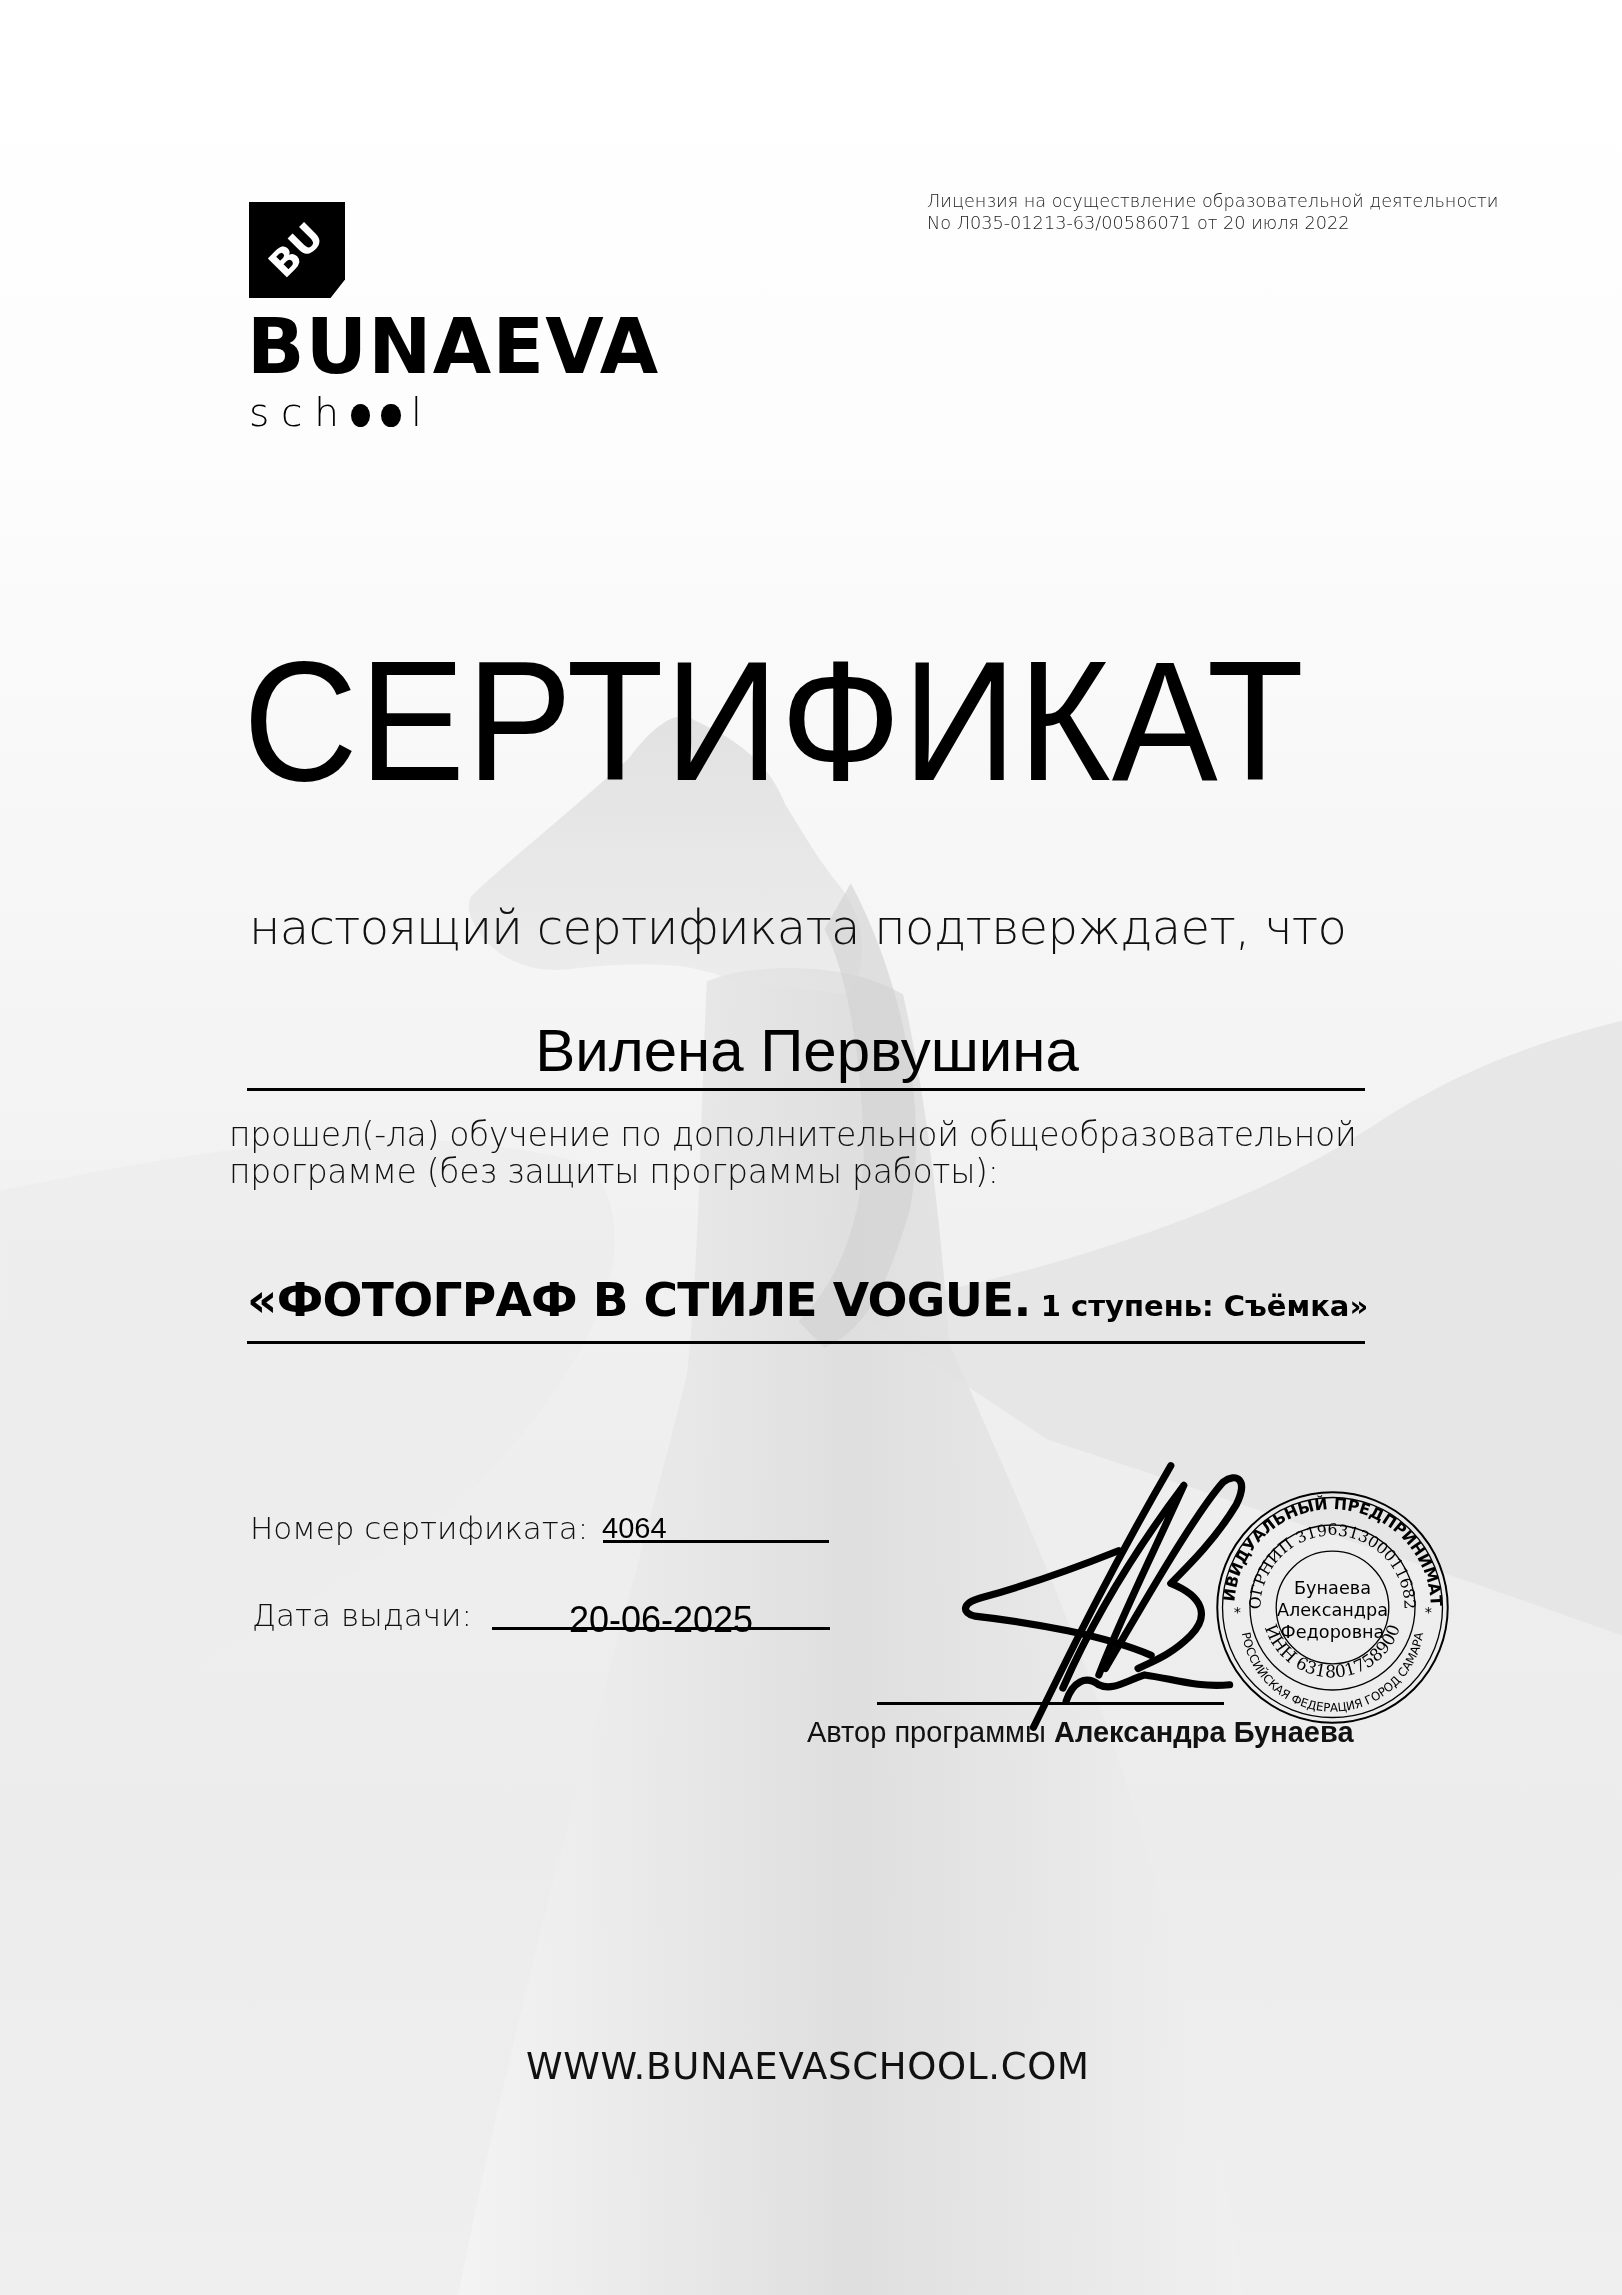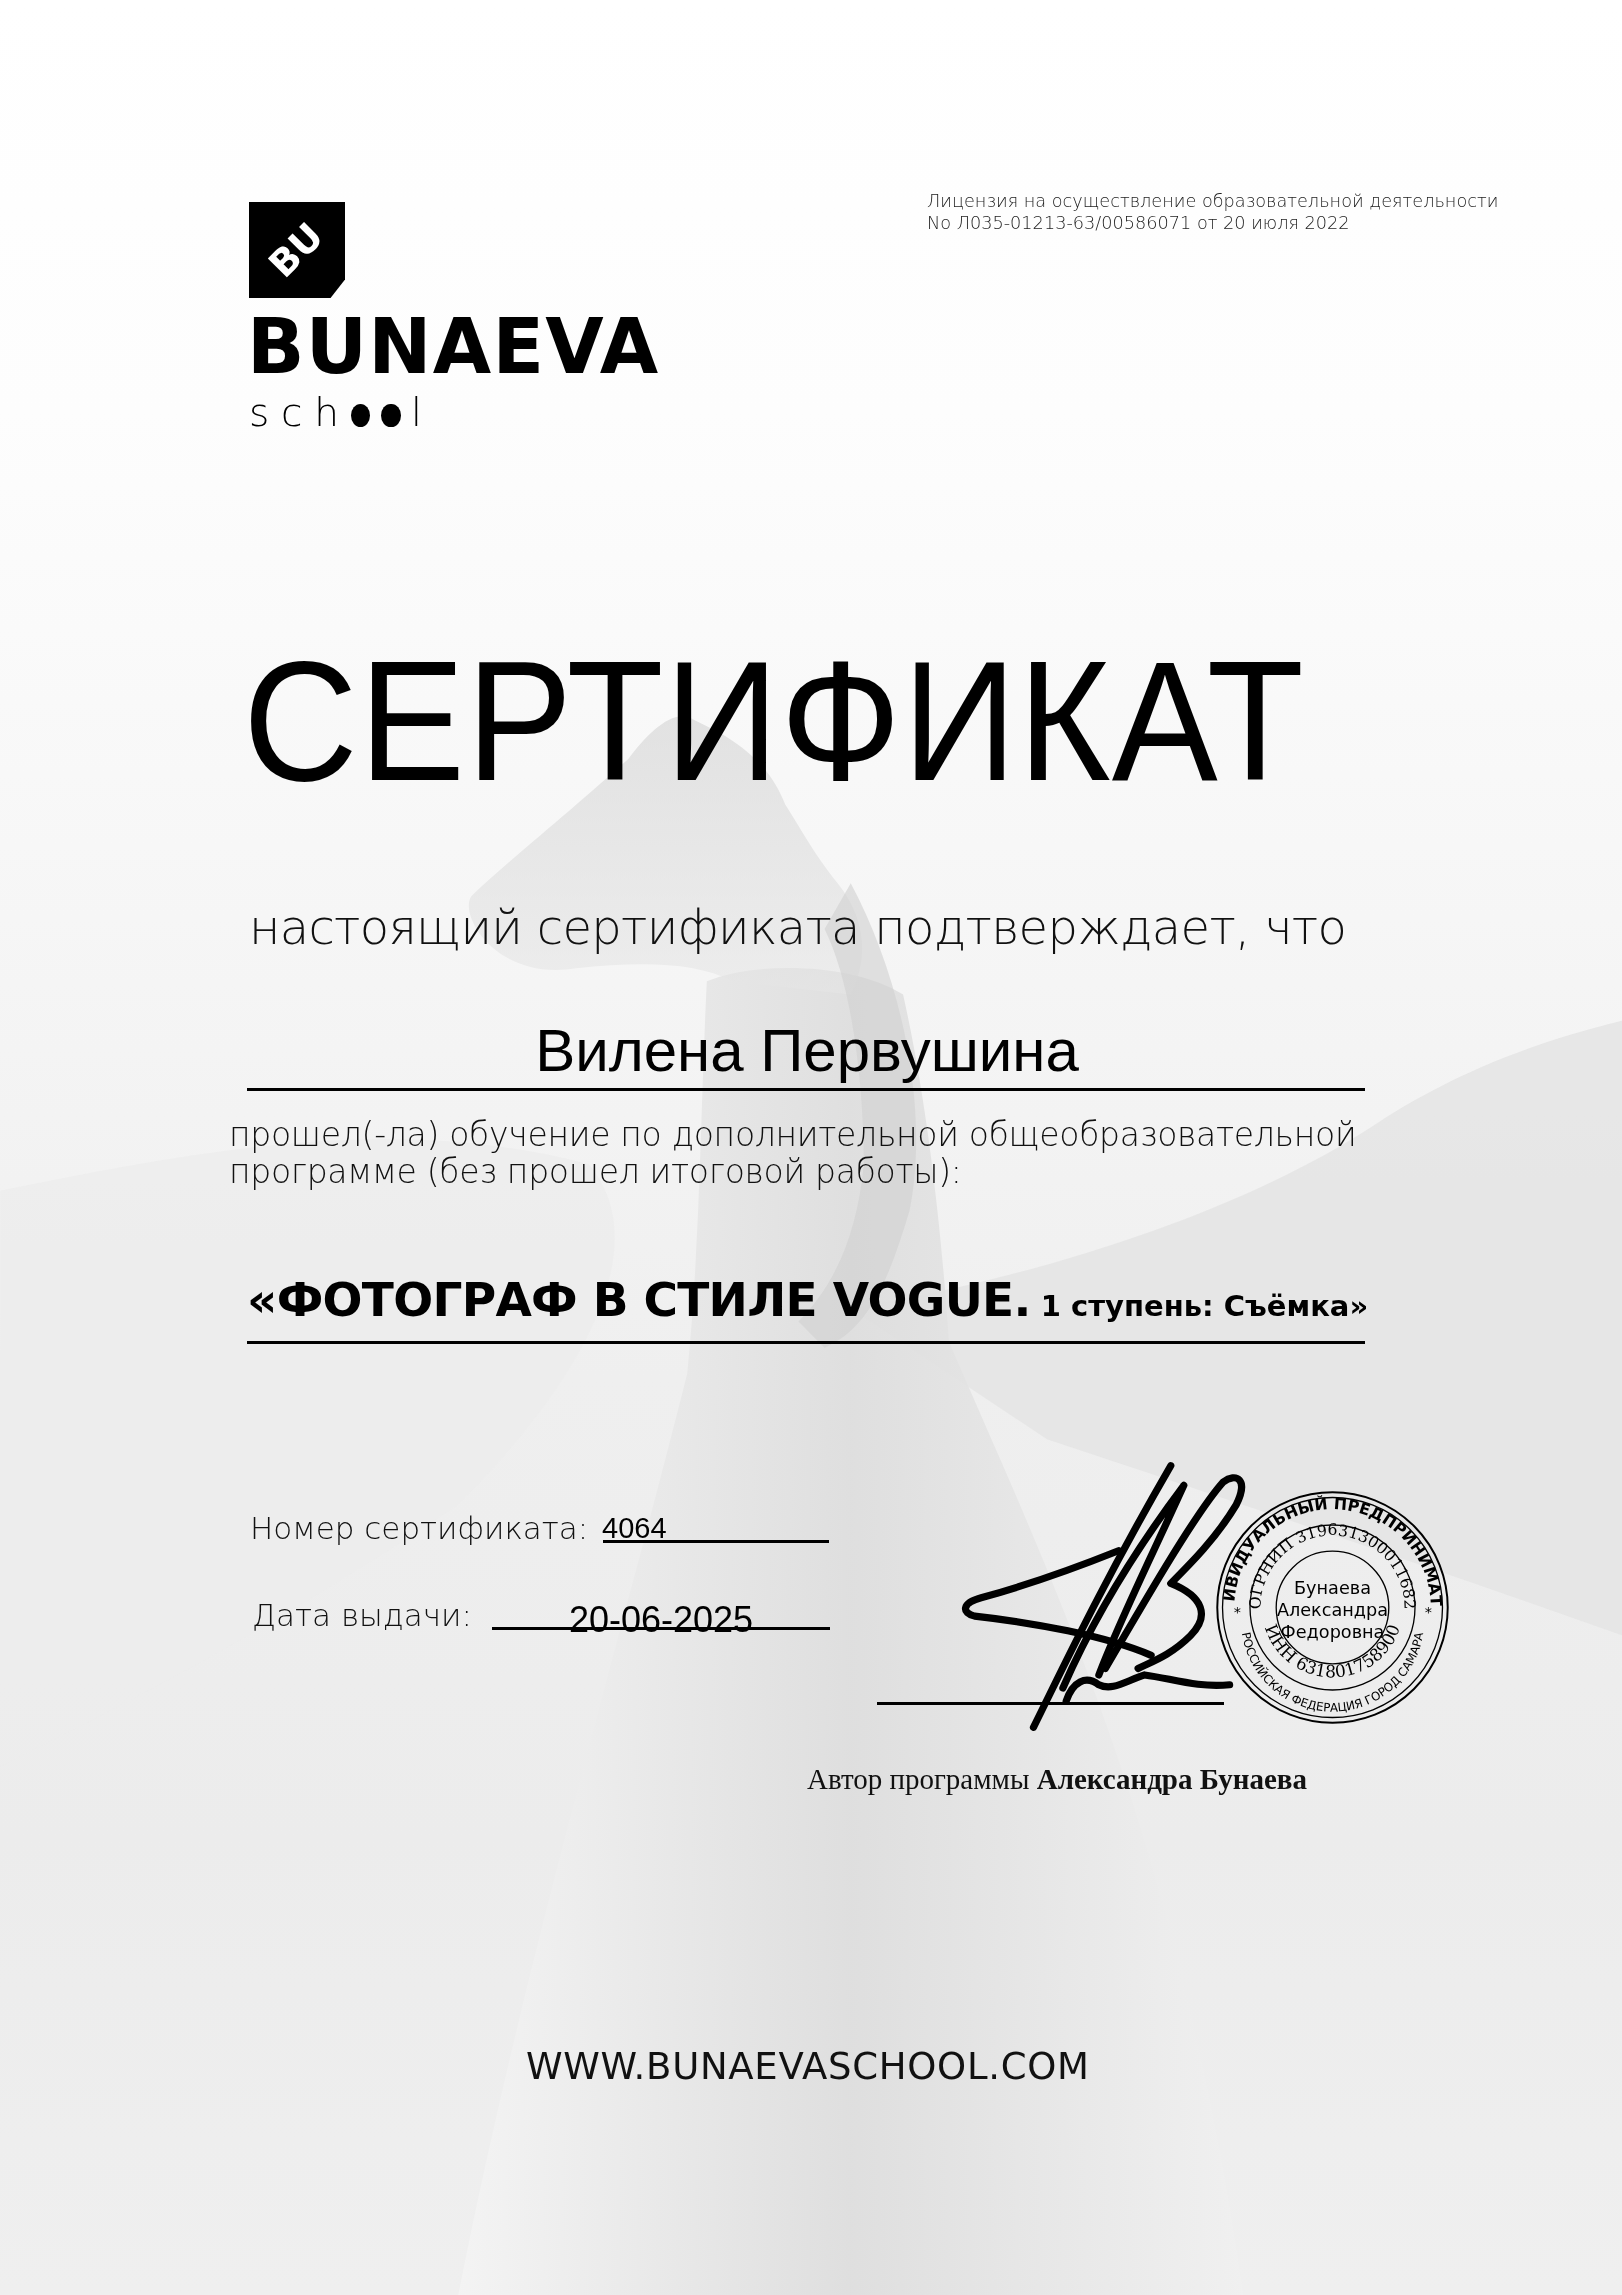--- a/index.html
+++ b/index.html
@@ -39,21 +39,21 @@
   .label { font-family:"DejaVu Sans", sans-serif; font-weight:300; font-size:31px; line-height:1; color:#111; }
   .num-label { left:250px; top:1513px; }
   .num-value { left:602px; top:1512px; width:229px; font-family:"Liberation Sans", sans-serif; font-size:29px; }
   .num-line { left:603px; top:1540px; width:226px; height:2.6px; background:#000; }
 
   .date-label { left:252px; top:1600px; }
   .date-value { left:491px; top:1599px; width:340px; text-align:center; font-family:"Liberation Sans", sans-serif; font-size:36px; }
   .date-line { left:492px; top:1627px; width:338px; height:2.6px; background:#000; }
 
   .sign-line { left:877px; top:1702px; width:347px; height:3.3px; background:#000; }
-  .author { left:807px; top:1718px; font-family:Liberation Serif, serif; font-size:29px; line-height:1; white-space:nowrap; color:#111;margin-top:47px; }
+  .author { left:807px; top:1718px; font-family:Liberation Sans, sans-serif; font-size:29px; line-height:1; white-space:nowrap; color:#111; }
   .author .l { font-weight:300; }
   .author .b { font-weight:bold; }
 
   .signature { left:955px; top:1459px; width:340px; height:275px; }
   .stamp { left:1214px; top:1489px; width:237px; height:237px; }
 
   .website { left:526px; top:2048px; font-family:"DejaVu Sans", sans-serif; font-weight:400; font-size:37px; line-height:1; letter-spacing:0.7px; color:#111; }
 </style>
 </head>
 <body>
@@ -99,21 +99,21 @@
 
 <div class="abs title">СЕРТИФИКАТ</div>
 
 <div class="abs confirm">настоящий сертификата подтверждает, что</div>
 
 <div class="abs name">Вилена Первушина</div>
 <div class="abs name-line"></div>
 
 <div class="abs passed">
   <div>прошел(-ла) обучение по дополнительной общеобразовательной</div>
-  <div>программе (без прошел итоговой работы):</div>
+  <div>программе (без защиты программы работы):</div>
 </div>
 
 <div class="abs course"><span class="big">«ФОТОГРАФ В СТИЛЕ VOGUE.</span><span class="small"> 1 ступень: Съёмка»</span></div>
 <div class="abs course-line"></div>
 
 <div class="abs label num-label">Номер сертификата:</div>
 <div class="abs num-value">4064</div>
 <div class="abs num-line"></div>
 
 <div class="abs label date-label">Дата выдачи:</div>

